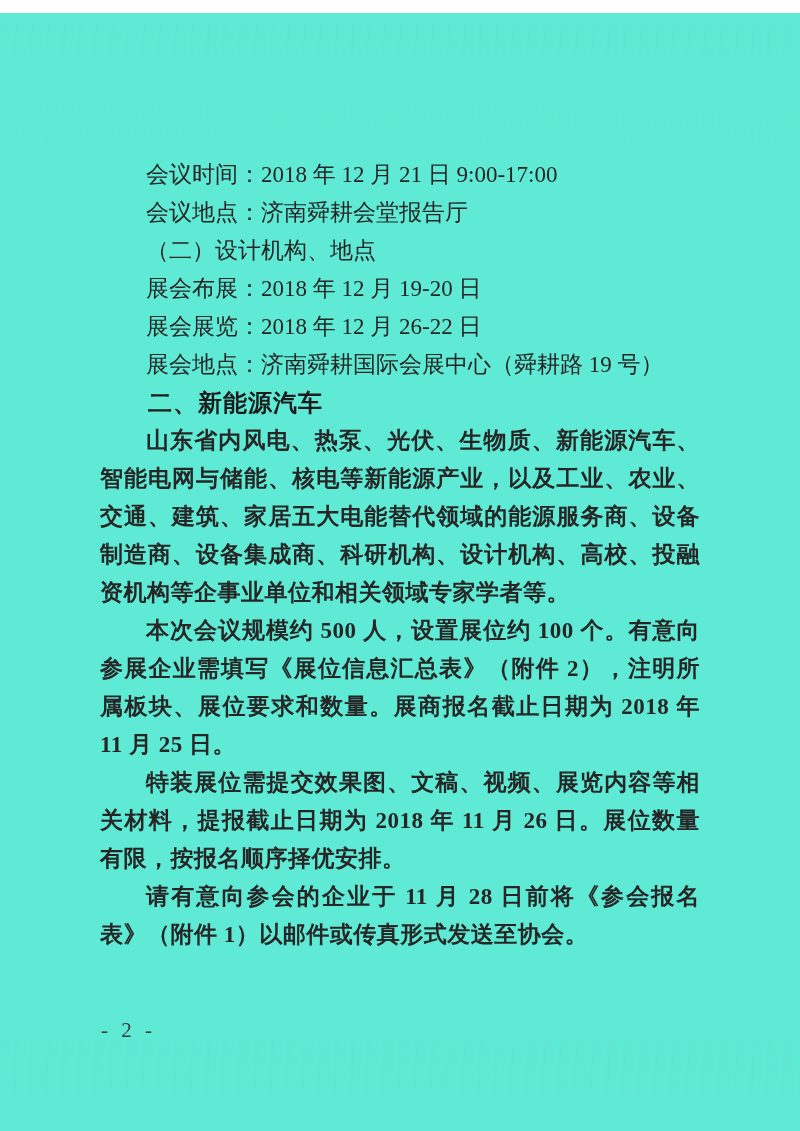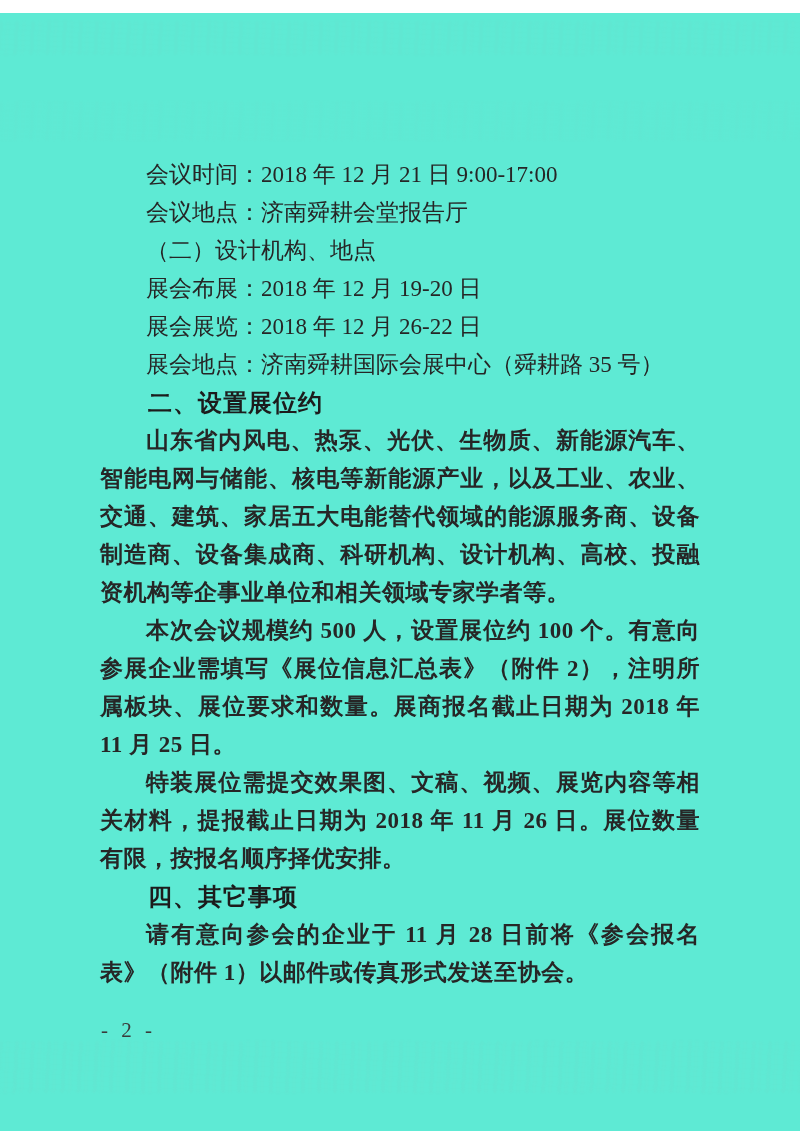--- a/index.html
+++ b/index.html
@@ -81,25 +81,24 @@
 <div class="sheet">
   <div class="scan-noise band-top"></div>
   <div class="scan-noise band-upper"></div>
 
   <div class="doc-body" id="doc-body">
       <div class="block-meta">会议时间：2018 年 12 月 21 日 9:00-17:00</div>
       <div class="block-meta">会议地点：济南舜耕会堂报告厅</div>
       <div class="block-meta">（二）设计机构、地点</div>
       <div class="block-meta">展会布展：2018 年 12 月 19-20 日</div>
       <div class="block-meta">展会展览：2018 年 12 月 26-22 日</div>
-      <div class="block-meta">展会地点：济南舜耕国际会展中心（舜耕路 35 号）</div>
-      <div class="block-heading">二、设置展位约</div>
+      <div class="block-meta">展会地点：济南舜耕国际会展中心（舜耕路 19 号）</div>
+      <div class="block-heading">二、新能源汽车</div>
       <div class="block-para">山东省内风电、热泵、光伏、生物质、新能源汽车、智能电网与储能、核电等新能源产业，以及工业、农业、交通、建筑、家居五大电能替代领域的能源服务商、设备制造商、设备集成商、科研机构、设计机构、高校、投融资机构等企事业单位和相关领域专家学者等。</div>
       <div class="block-para">本次会议规模约 500 人，设置展位约 100 个。有意向参展企业需填写《展位信息汇总表》（附件 2），注明所属板块、展位要求和数量。展商报名截止日期为 2018 年 11 月 25 日。</div>
       <div class="block-para">特装展位需提交效果图、文稿、视频、展览内容等相关材料，提报截止日期为 2018 年 11 月 26 日。展位数量有限，按报名顺序择优安排。</div>
-      <div class="block-heading">四、其它事项</div>
       <div class="block-para">请有意向参会的企业于 11 月 28 日前将《参会报名表》（附件 1）以邮件或传真形式发送至协会。</div>
     </div>
 
   <div class="page-number">- 2 -</div>
 
   <div class="scan-noise band-bottom"></div>
 </div>
 
 </body></html>

